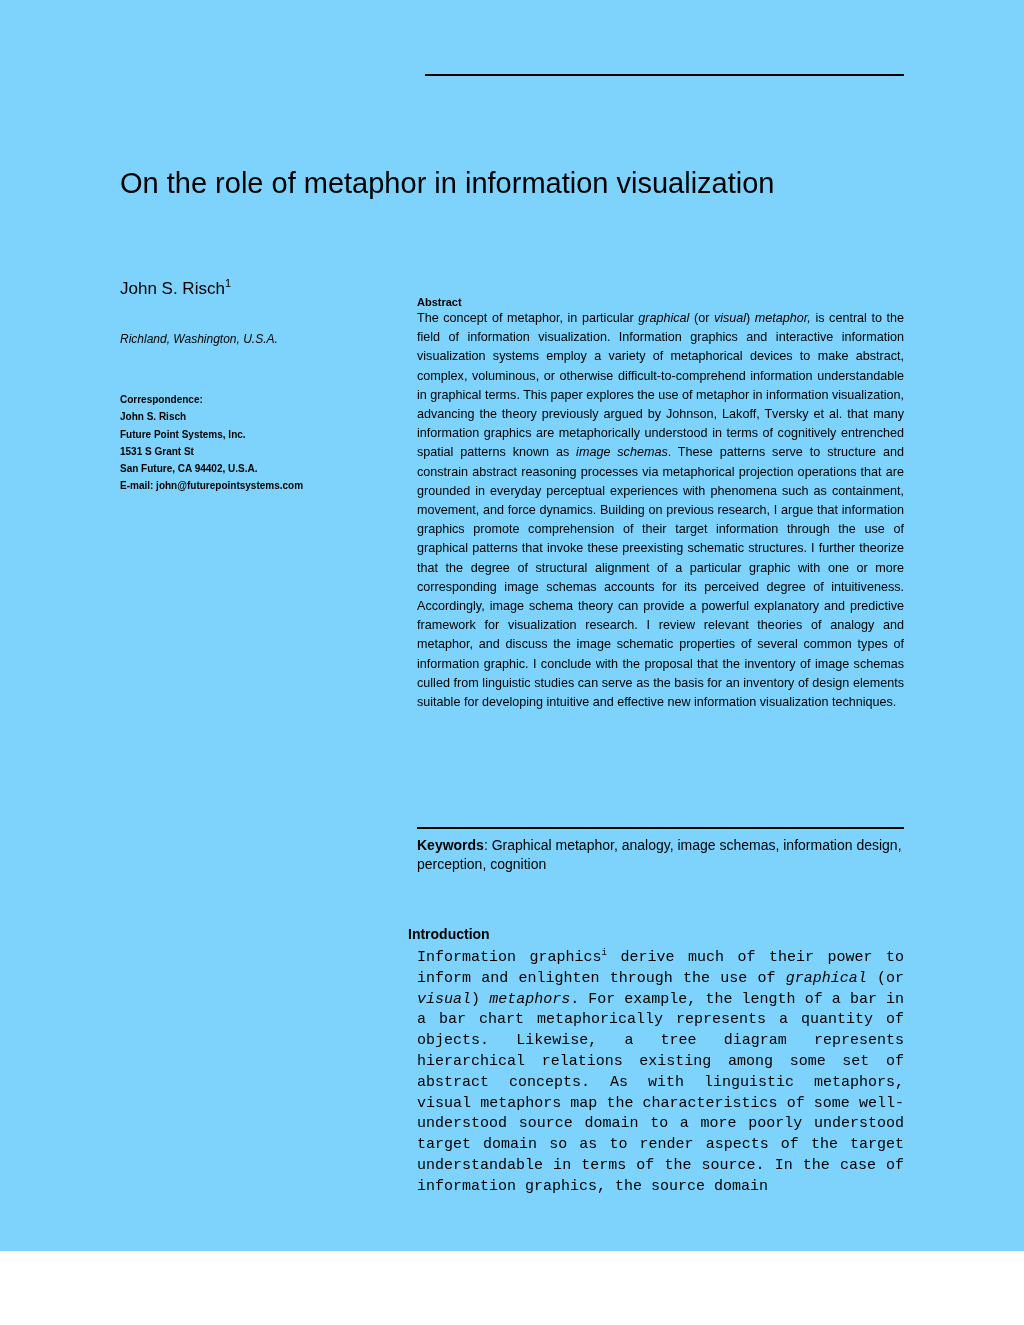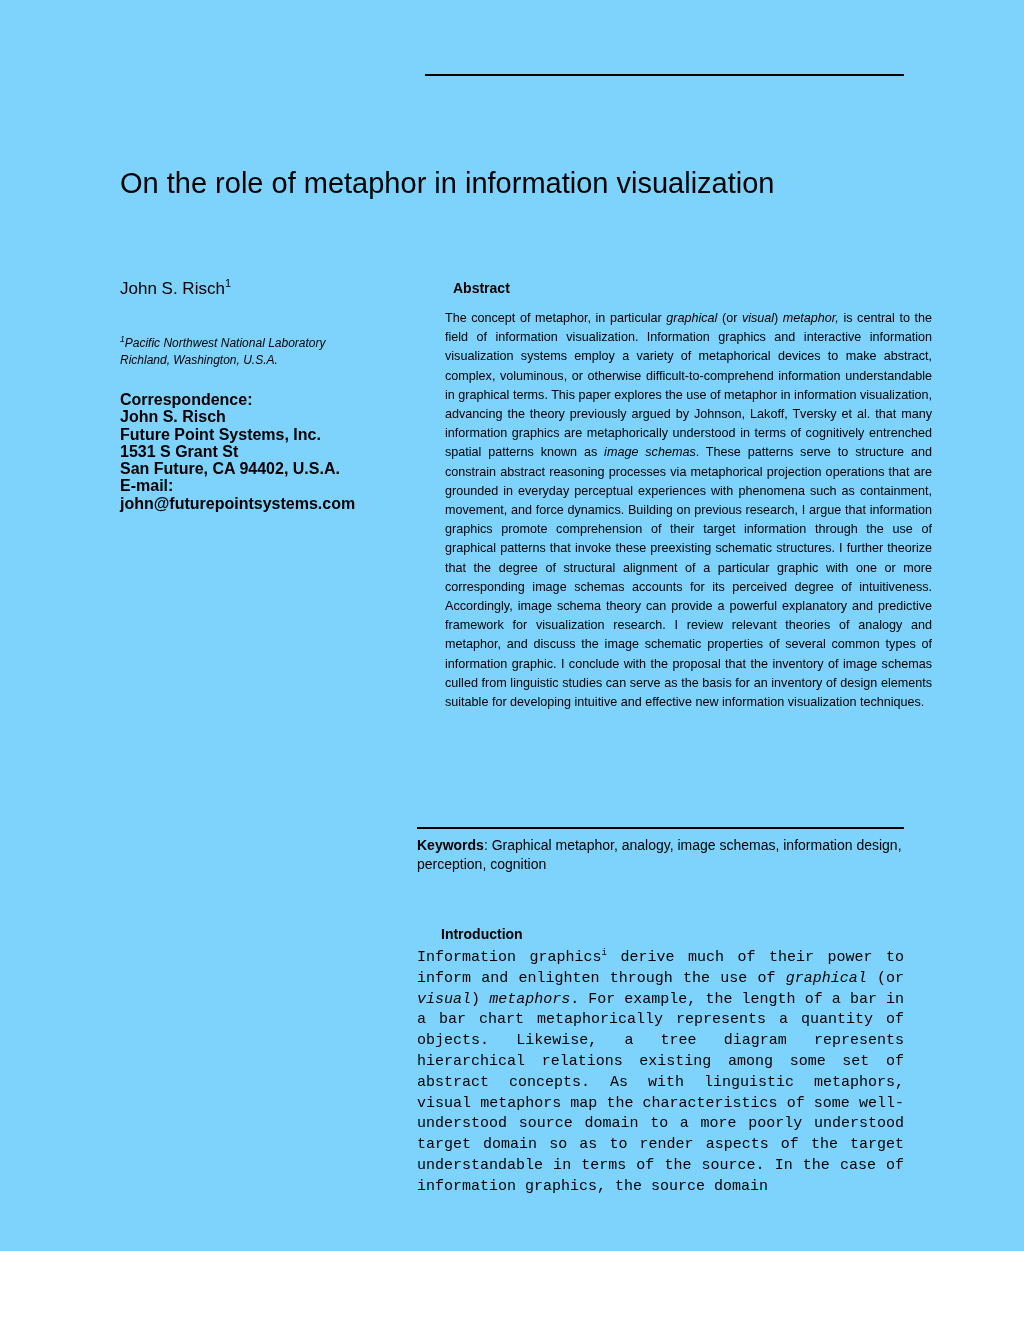--- a/index.html
+++ b/index.html
@@ -55,41 +55,39 @@
     line-height: 17px;
   }
   .affiliation sup {
     font-size: 8.5px;
   }
   .correspondence {
     position: absolute;
     left: 120px;
     top: 391px;
     width: 290px;
-    font-size: 16px;
+    font-size: 10px;
     font-weight: bold;
     line-height: 17.3px;
   }
   .abstract-heading {
     position: absolute;
     left: 417px;
-    top: 280px;
-    font-size: 14px;
+    top: 296px;
+    font-size: 11px;
     font-weight: bold;
-    margin-left: 36px;
   }
   .abstract-body {
     position: absolute;
     left: 417px;
     top: 309px;
     width: 487px;
     font-size: 12.6px;
     line-height: 19.2px;
     text-align: justify;
-    margin-left: 28px;
   }
   .abstract-body sup, .intro-body sup {
     font-size: 9px;
     line-height: 0;
   }
   .keywords-rule {
     position: absolute;
     left: 417px;
     top: 827px;
     width: 487px;
@@ -102,21 +100,21 @@
     top: 836px;
     width: 487px;
     font-size: 14px;
     line-height: 19.2px;
   }
   .keywords .kw-label {
     font-weight: bold;
   }
   .intro-heading {
     position: absolute;
-    left: 441px;
+    left: 408px;
     top: 926px;
     font-size: 14px;
     font-weight: bold;
     font-family: "Liberation Sans", sans-serif;
   }
   .intro-body {
     position: absolute;
     left: 417px;
     top: 948px;
     width: 487px;
@@ -131,21 +129,20 @@
 
 <div class="page">
 
   <div class="top-rule"></div>
 
   <h1 class="paper-title">On the role of metaphor in information visualization</h1>
 
   <div class="author-name"><span>John S. Risch</span><sup>1</sup></div>
 
   <div class="affiliation">
-    <div><sup>1</sup><span>Pacific Northwest National Laboratory</span></div>
     <div>Richland, Washington, U.S.A.</div>
   </div>
 
   <div class="correspondence">
     <div>Correspondence:</div>
     <div>John S. Risch</div>
     <div>Future Point Systems, Inc.</div>
     <div>1531 S Grant St</div>
     <div>San Future, CA 94402, U.S.A.</div>
     <div>E-mail: john@futurepointsystems.com</div>

